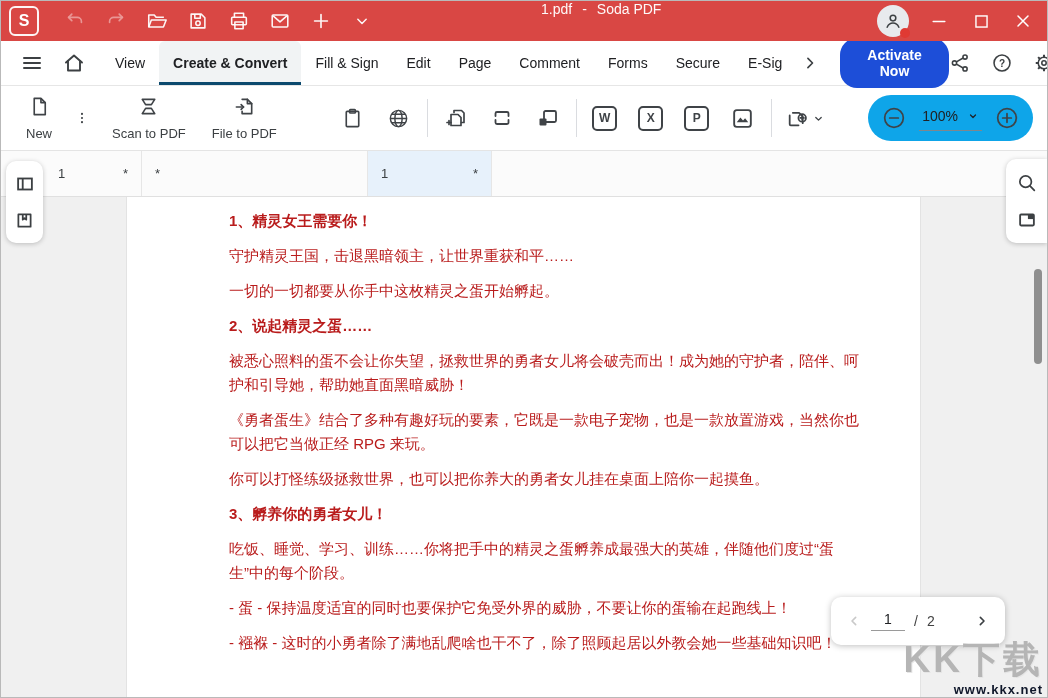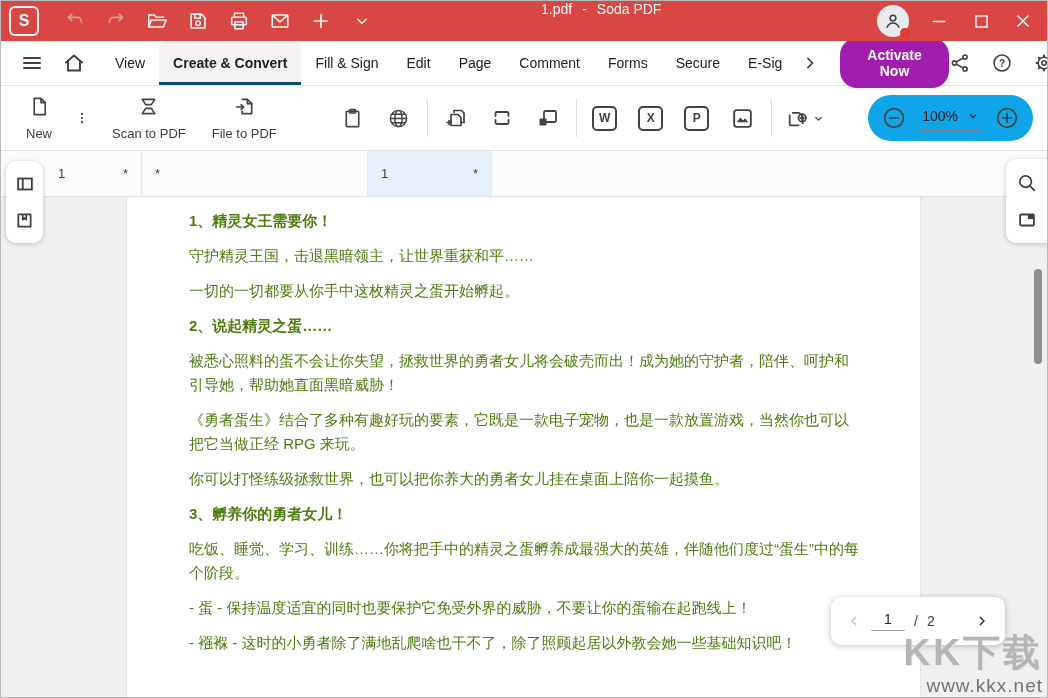--- a/index.html
+++ b/index.html
@@ -23,21 +23,21 @@
   .avatar-badge { position:absolute; right:-1px; bottom:-1px; width:10px; height:10px; border-radius:50%; background:#e03a33; }
 
   
   .menubar { height:45px; display:flex; align-items:stretch; border-bottom:1px solid #e6e6e6; padding-left:10px;
              background:#fff; color:#202124; }
   .mb-icon { display:flex; align-items:center; padding:0 9px; color:#3c4043; }
   .menu-items { display:flex; align-items:stretch; margin-left:6px; }
   .menu-item { display:flex; align-items:center; padding:0 14px; font-size:14px; white-space:nowrap; }
   .menu-item.active { background:#f1f3f4; border-bottom:3px solid #0c4a6e; font-weight:bold; border-radius:6px 6px 0 0; padding-top:3px; }
   .menu-chevron { display:flex; align-items:center; padding:0 4px; color:#3c4043; }
-  .activate-btn { align-self:center; margin-left:16px; background:#a21caf; color:#fff; font-weight:bold; font-size:14px;
+  .activate-btn { align-self:center; margin-left:16px; background:#1d4ed8; color:#fff; font-weight:bold; font-size:14px;
                   border:none; border-radius:17px; padding:9px 27px; font-family:inherit; }
   .menu-right { margin-left:auto; display:flex; align-items:center; gap:20px; margin-right:14px; color:#3c4043; }
 
   
   .toolbar { height:65px; display:flex; align-items:center; border-bottom:1px solid #e4e4e4; padding:0 14px 0 12px;
              background:#fff; color:#3f4347; }
   .tool-labeled { display:flex; flex-direction:column; align-items:center; gap:8px; padding:0 13px; }
   .tool-label { font-size:13px; color:#3c4043; white-space:nowrap; }
   .kebab { padding:0 8px; display:flex; align-items:center; }
   .tool-icon { width:46px; display:flex; justify-content:center; align-items:center; }
@@ -55,21 +55,21 @@
   .doc-tab { display:flex; align-items:center; justify-content:space-between; padding:0 13px; border-right:1px solid #e6e6e6;
              font-size:13px; color:#3c4043; background:#fbfbfb; }
   .doc-tab .tab-label { overflow:hidden; white-space:nowrap; }
   .doc-tab.active { background:#e7f1fb; }
   .t1 { width:97px; } .t2 { width:226px; } .t3 { width:124px; }
 
   
   .workspace { position:absolute; top:196px; left:0; right:0; bottom:0; background:#f0f0f0; }
   .page { position:absolute; left:125px; top:0; width:795px; height:110%; background:#fff;
           border-left:1px solid #e3e3e3; border-right:1px solid #e3e3e3; }
-  .content { padding:12px 60px 0 62px; font-size:15px; line-height:24px; color:#4d7c0f; }
+  .content { padding:12px 60px 0 62px; font-size:15px; line-height:24px; color:#b91c1c;margin-left:40px; }
   .para { margin:0 0 11px; }
   .para.heading { font-weight:bold; }
 
   
   .left-card { position:absolute; left:5px; top:160px; width:37px; height:82px; background:#fff; border-radius:10px;
                box-shadow:0 1px 5px rgba(0,0,0,.22); display:flex; flex-direction:column; align-items:center;
                justify-content:center; gap:15px; color:#3c4043; z-index:6; }
   .right-card { position:absolute; right:0; top:158px; width:41px; height:84px; background:#fff; border-radius:10px 0 0 10px;
                 box-shadow:0 1px 5px rgba(0,0,0,.22); display:flex; flex-direction:column; align-items:center;
                 justify-content:center; gap:15px; color:#3c4043; z-index:6; }
@@ -81,21 +81,21 @@
            box-shadow:0 1px 6px rgba(0,0,0,.25); display:flex; align-items:center; padding:0 15px; gap:9px; z-index:7; }
   .pager-prev { color:#c9c9c9; display:flex; }
   .pager-next { color:#3c4043; display:flex; margin-left:auto; }
   .pager-input { width:34px; border:none; border-bottom:1px solid #9a9a9a; text-align:center; font-size:14px;
                  font-family:inherit; color:#202124; outline:none; background:transparent; padding-bottom:3px; }
   .pager-sep, .pager-total { font-size:14px; color:#424242; }
 
   
   .watermark { position:absolute; right:4px; bottom:0; text-align:right; z-index:8; }
   .wm-title { font-size:37px; font-weight:bold; letter-spacing:3px; color:#b5b5b5; text-shadow:1px 1px 0 #e6e6e6; }
-  .wm-url { font-size:19px; font-weight:normal; color:#737373; margin-top:-3px; letter-spacing:1px; }
+  .wm-url { font-size:13px; font-weight:bold; color:#0f172a; margin-top:-3px; letter-spacing:1px; }
 </style>
 </head>
 <body>
 
 <div class="window">
 
   <div class="titlebar">
     <div class="logo">S</div>
     <div class="tb-icons">
       <div class="tb-btn dim">

